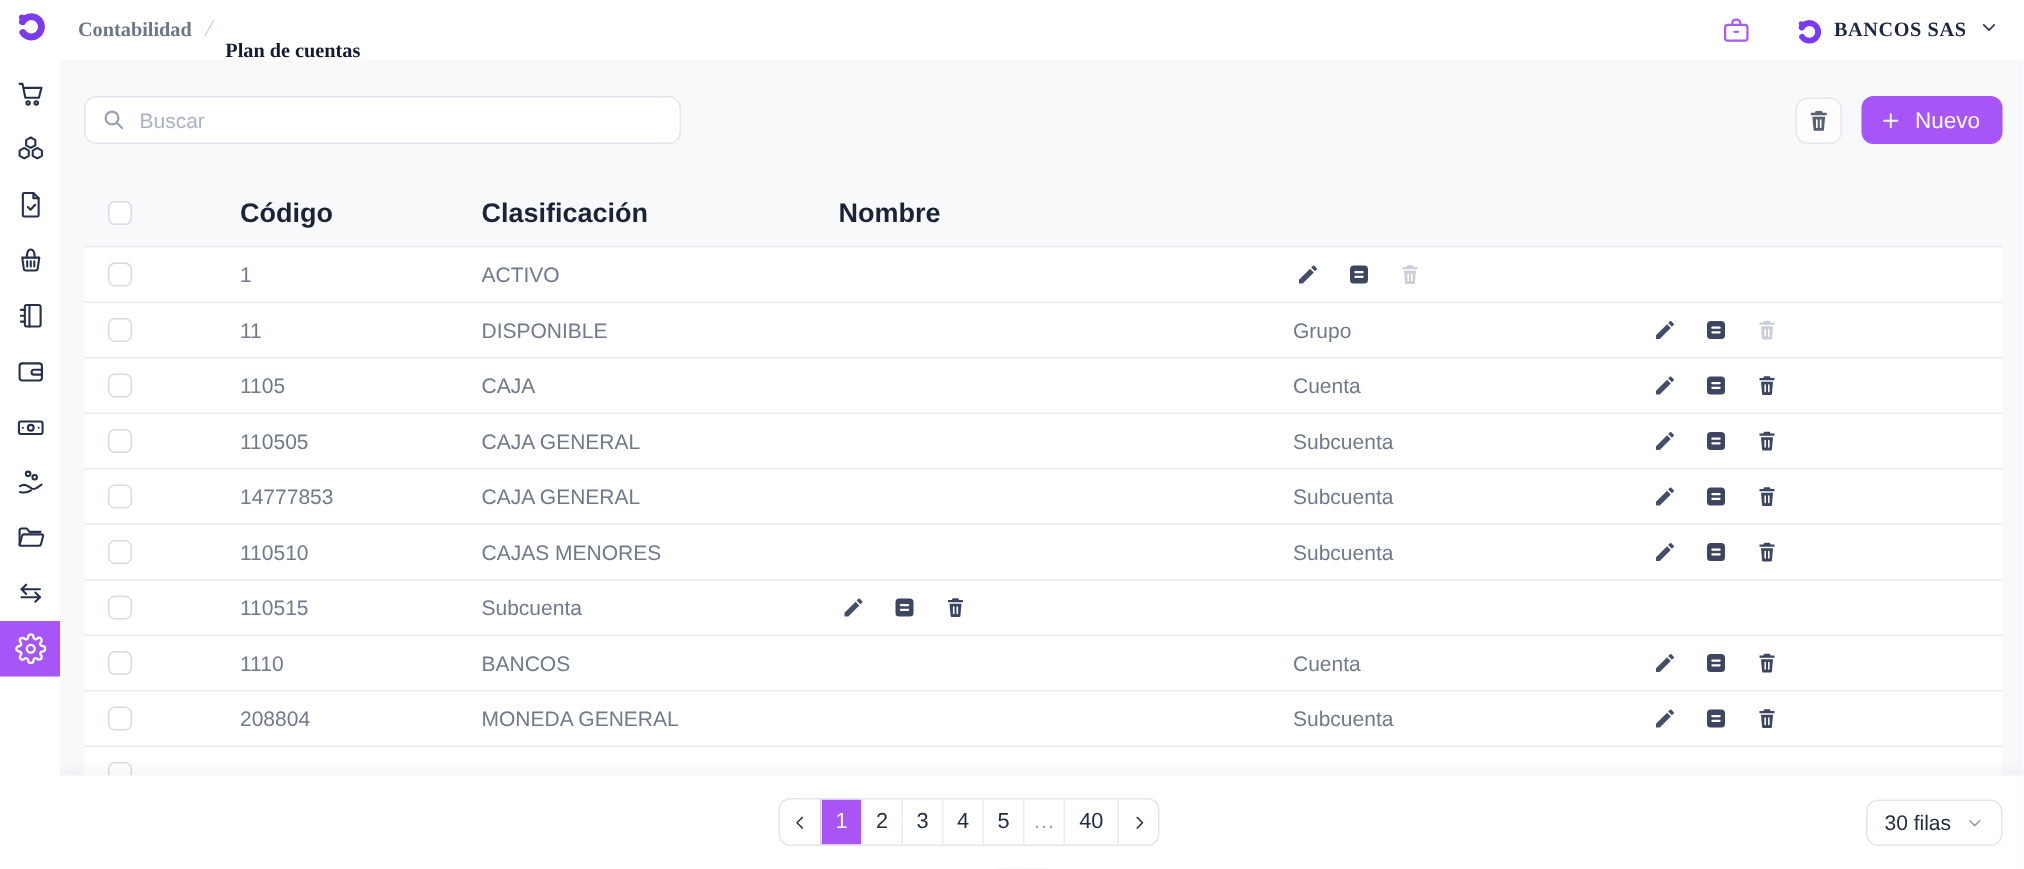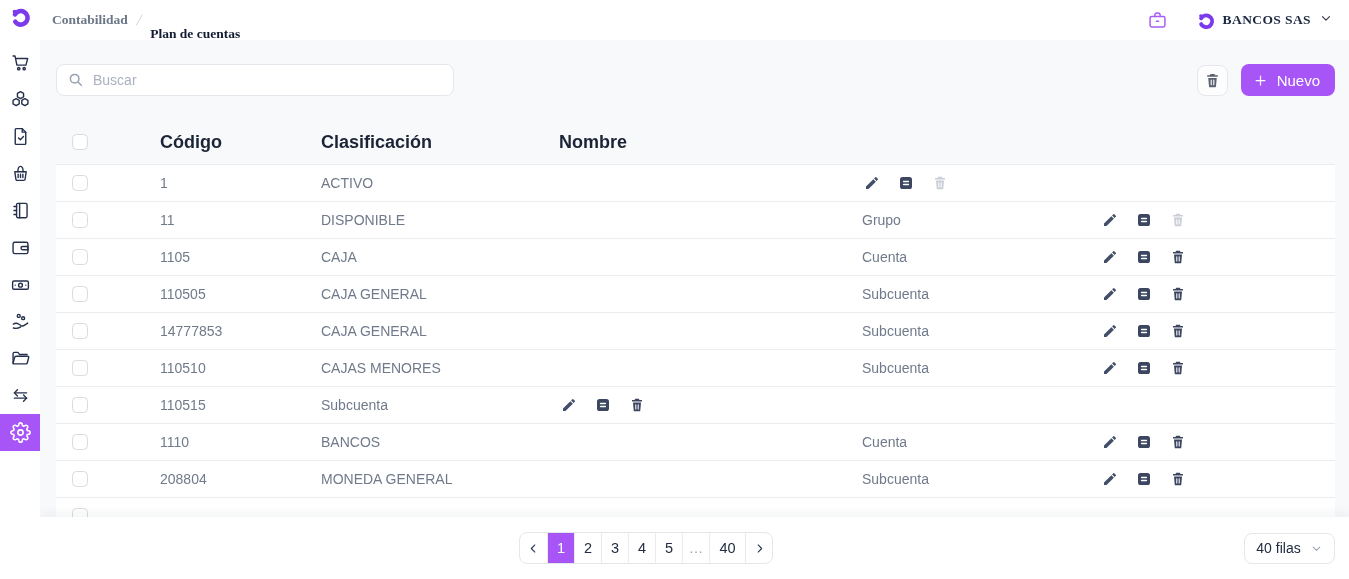--- a/index.html
+++ b/index.html
@@ -525,21 +525,21 @@
         <span class="page-cell">5</span>
         <span class="page-cell ellipsis">…</span>
         <span class="page-cell wide">40</span>
         <span class="page-cell">
         <svg viewBox="0 0 24 24">
             <path d="M9.5 5.5L16 12l-6.5 6.5"></path>
           </svg>
       </span>
     </div>
     <div class="rows-select">
-      <span>40 filas</span>
+      <span>30 filas</span>
       <svg viewBox="0 0 24 24">
           <path d="M6 9.5l6 6 6-6"></path>
         </svg>
     </div>
   </footer>
 
 </div>
 
 <div class="fab">
   <svg viewBox="0 0 14 14">

